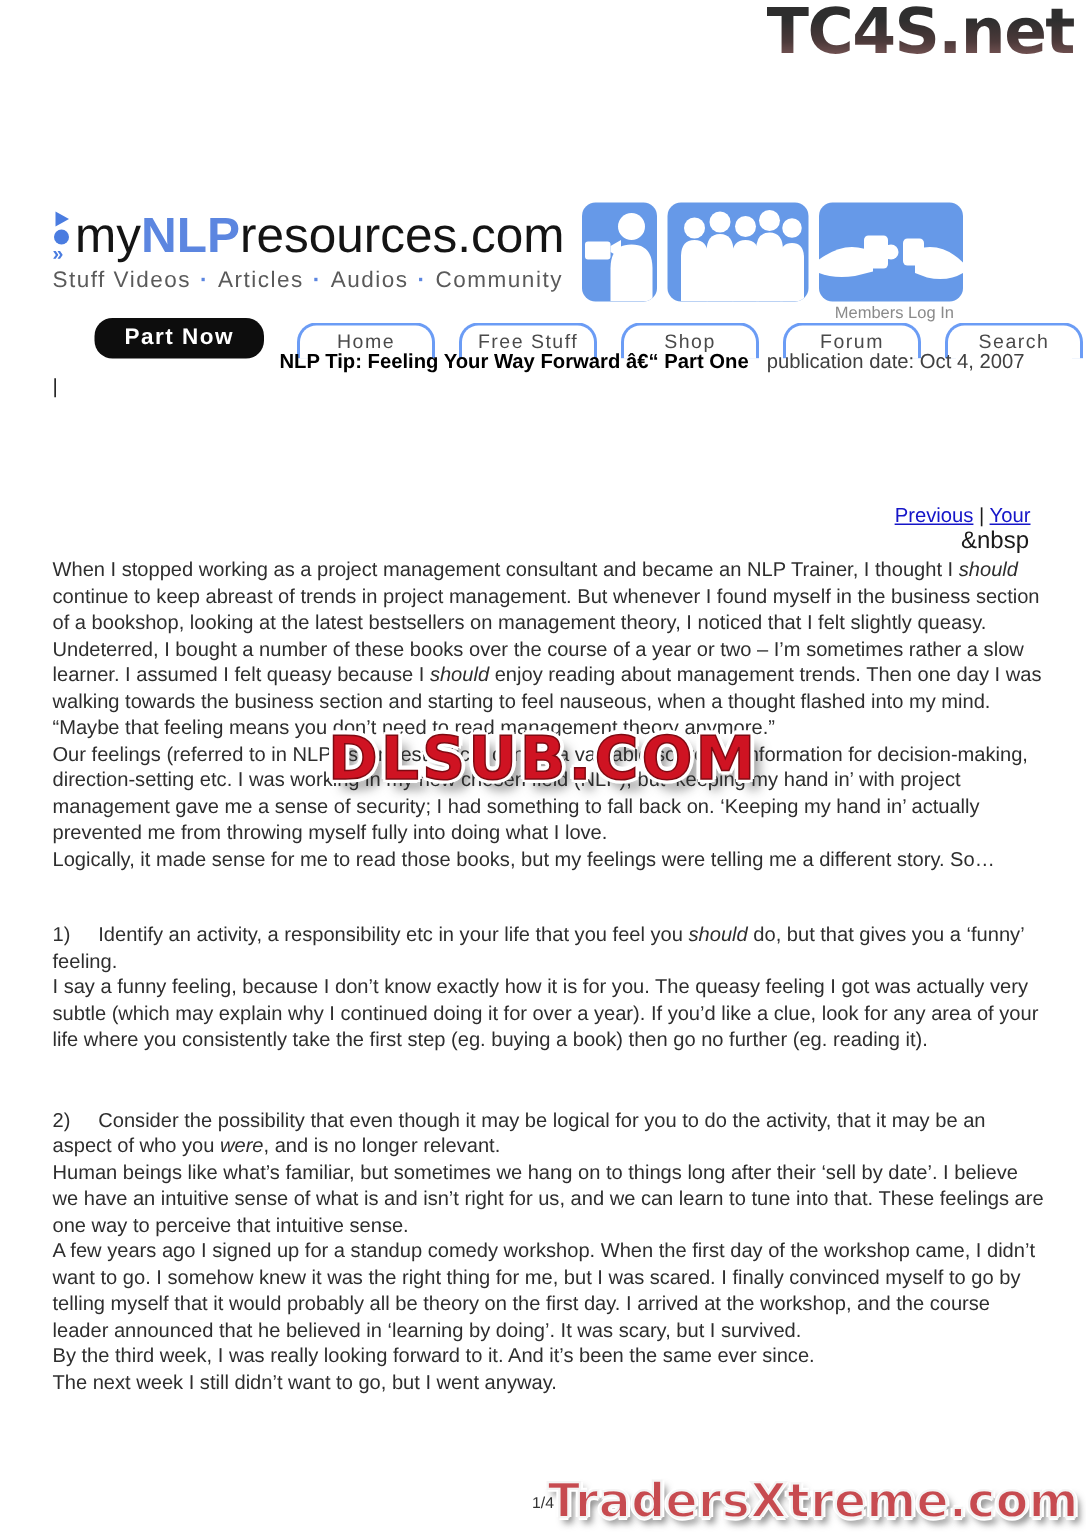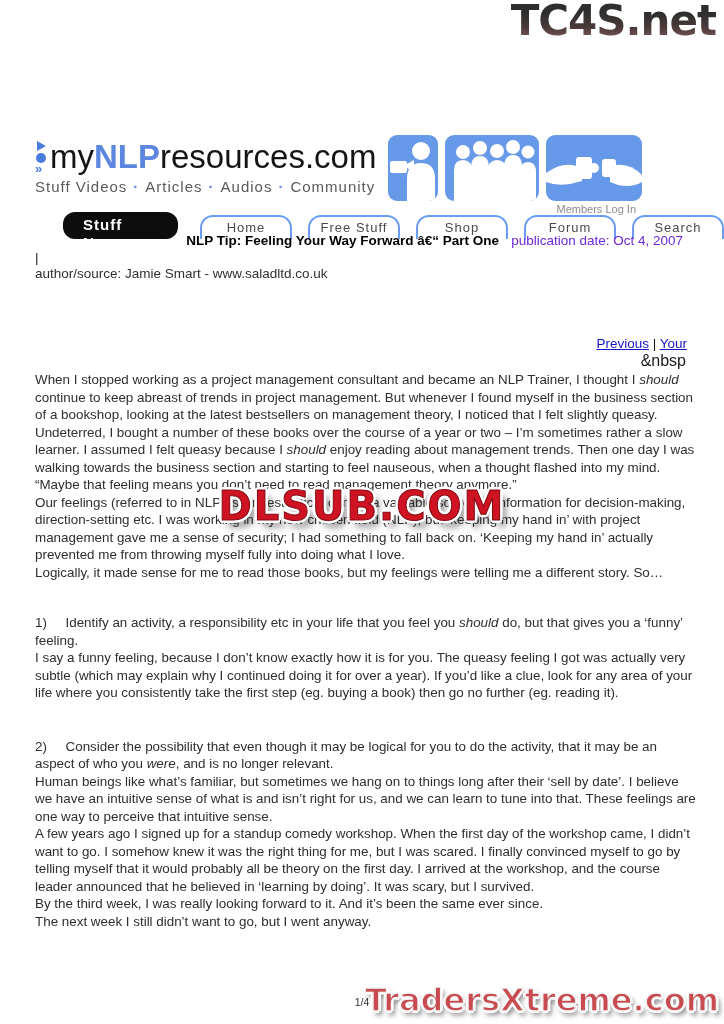--- a/index.html
+++ b/index.html
@@ -34,21 +34,21 @@
   .nav{position:absolute;top:212px;left:63px;display:flex;align-items:flex-end;}
   .join{background:#0d0d0d;color:#fff;font-weight:bold;font-size:15px;letter-spacing:1px;
         padding:4px 20px 5px;border-radius:12px;height:18px;line-height:18px;margin-right:6px;}
   .tab{width:88px;text-align:center;font-size:13px;color:#4a4a4a;letter-spacing:1px;
        border:2px solid #6b9cf5;border-bottom:none;border-radius:13px 13px 0 0;
        padding:3px 0 4px;margin-left:16px;background:#fff;}
 
   
   .titleline{position:absolute;top:233px;left:35px;width:648px;text-align:right;font-size:13.5px;white-space:nowrap;}
   .titleline .t{font-weight:bold;color:#000;}
-  .titleline .d{margin-left:12px;color:#6d28d9;}
+  .titleline .d{margin-left:12px;color:#404040;}
   .pipe{position:absolute;top:250px;left:35px;font-size:13.5px;color:#1a1a1a;}
   .author{position:absolute;top:266px;left:35px;font-size:13.5px;color:#2f2f2f;}
 
   .prevnext{position:absolute;top:336px;right:37px;font-size:13.5px;color:#1a1a1a;}
   .prevnext a{color:#1515c8;text-decoration:underline;}
   .nbspline{position:absolute;top:352px;right:38px;font-size:16px;color:#1a1a1a;}
 
   
   .body{position:absolute;top:371px;left:35px;width:662px;font-size:13.4px;line-height:17.5px;color:#2e2e2e;}
   .para{margin:0;}
@@ -128,35 +128,34 @@
         <rect x="30" y="22" width="16" height="22" rx="3" fill="#fff"></rect>
         <circle cx="48" cy="33" r="5" fill="#fff"></circle>
         <rect x="56" y="24" width="14" height="18" rx="3" fill="#fff"></rect>
         <path d="M96 40 q-12-12 -26-10 l-6 1 v16 l8 3 q14 3 24 -3 Z" fill="#fff"></path>
       </svg>
     </div>
   </div>
   <div class="members">Members Log In</div>
 
   <div class="nav">
-    <div class="join">Stuff Now</div>
+    <div class="join">Part Now</div>
     <div style="display:flex">
         <div class="tab">Home</div>
         <div class="tab">Free Stuff</div>
         <div class="tab">Shop</div>
         <div class="tab">Forum</div>
         <div class="tab">Search</div>
       </div>
   </div>
 
   <div class="titleline">
     <span class="t">NLP Tip: Feeling Your Way Forward â€“ Part One</span><span class="d">publication date: Oct 4, 2007</span>
   </div>
   <div class="pipe">|</div>
-  <div class="author">author/source: Jamie Smart - www.saladltd.co.uk</div>
 
   <div class="prevnext">
     <a href="#">Previous</a><span> | </span><a href="#">Your</a>
   </div>
   <div class="nbspline">&amp;nbsp</div>
 
   <div class="body">
       <div class="para"><span>When I stopped working as a project management consultant and became an NLP Trainer, I thought I </span><em>should</em><span> continue to keep abreast of trends in project management. But whenever I found myself in the business section of a bookshop, looking at the latest bestsellers on management theory, I noticed that I felt slightly queasy.</span></div>
       <div class="para"><span>Undeterred, I bought a number of these books over the course of a year or two – I’m sometimes rather a slow learner. I assumed I felt queasy because I </span><em>should</em><span> enjoy reading about management trends. Then one day I was walking towards the business section and starting to feel nauseous, when a thought flashed into my mind. “Maybe that feeling means you don’t need to read management theory anymore.”</span></div>
       <div class="para"><span>Our feelings (referred to in NLP as kinaesthetics) can be a valuable source of information for decision-making, direction-setting etc. I was working in my new chosen field (NLP), but ‘keeping my hand in’ with project management gave me a sense of security; I had something to fall back on. ‘Keeping my hand in’ actually prevented me from throwing myself fully into doing what I love.</span></div>

